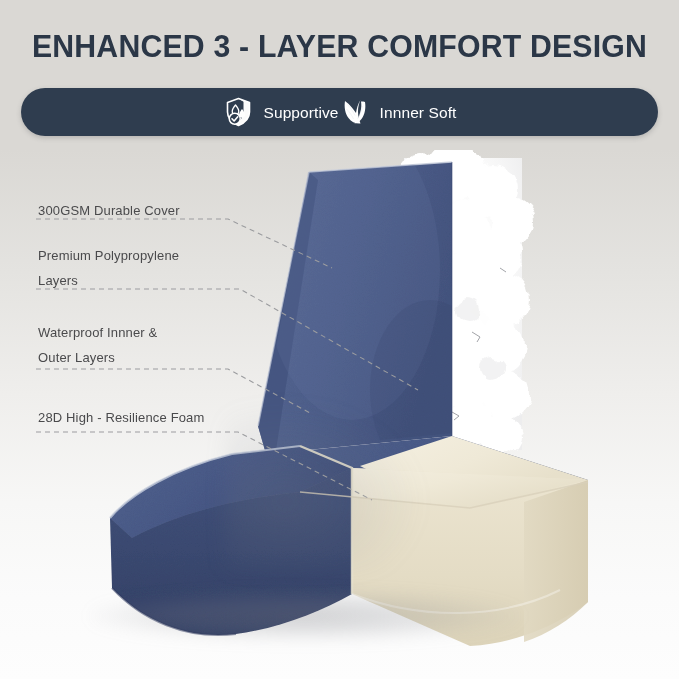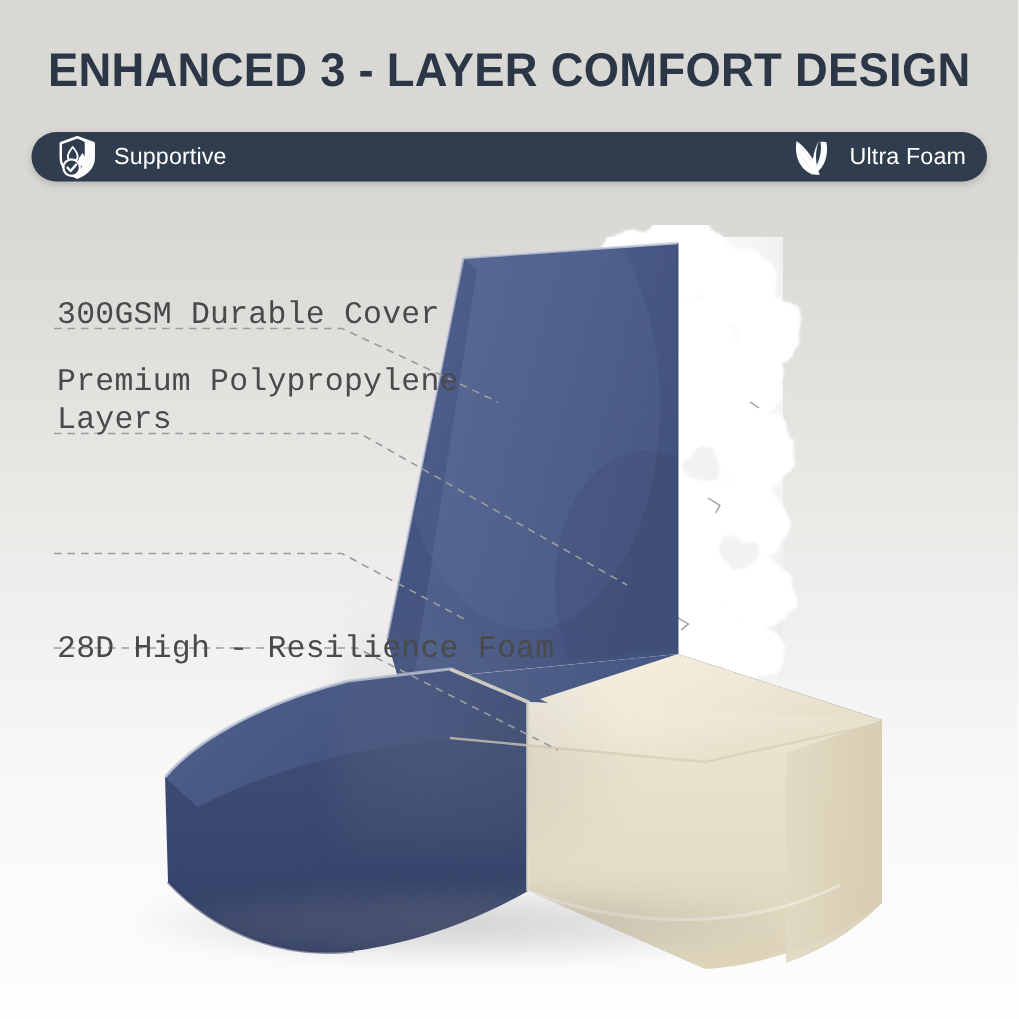--- a/index.html
+++ b/index.html
@@ -44,27 +44,27 @@
     transform: scaleX(0.96);
     white-space: nowrap;
   }
 
   
   #feature-bar {
     position: absolute;
     left: 21px;
     top: 88px;
     width: 637px;
-    height: 33px;
+    height: 48px;
     background: #2f3d4f;
     border-radius: 25px;
     box-shadow: 0 2px 5px rgba(90,90,95,0.28);
     display: flex;
     align-items: center;
-    justify-content: space-between;
+    justify-content: center;
     box-sizing: border-box;
     padding: 0 14px;
   }
   .feature {
     display: flex;
     align-items: center;
     gap: 9px;
   }
   .feature-icon {
     width: 32px;
@@ -112,25 +112,25 @@
     background: radial-gradient(ellipse at 30% 60%,
         rgba(120,124,132,0.22) 0%,
         rgba(140,144,152,0.0) 70%);
     filter: blur(10px);
   }
 
   
   .callout {
     position: absolute;
     color: #4a4a4c;
-    font-size: 21px;
+    font-size: 13px;
     line-height: 25px;
     letter-spacing: 0.15px;
     white-space: pre-line;
-    font-family: Liberation Mono, monospace;
+    font-family: Liberation Sans, sans-serif;
   }
   svg.leaders {
     position: absolute;
     left: 0;
     top: 0;
     width: 679px;
     height: 679px;
     pointer-events: none;
   }
 </style>
@@ -160,21 +160,21 @@
     <div class="feature">
       <span class="feature-icon">
         <svg viewBox="0 0 64 64" width="32" height="32" aria-hidden="true">
           <path d="M12 10 C10 22 12 35 19 44 C25 52 34 56 43 55 C40 47 38 40 38 31 C38 22 40 14 43 8 C38 16 35 25 34 34 C29 27 23 18 12 10 Z" fill="#ffffff"></path>
           <path d="M52 12 C54 24 52 37 45 46 C41 51 36 54 31 55 C37 48 41 40 43 31 C45 23 45 17 44 11 C47 11 50 11 52 12 Z" fill="#ffffff"></path>
           <path d="M17 17 C23 24 28 31 32 39" fill="none" stroke="#dfe2e8" stroke-width="1.1" opacity="0.75"></path>
           <path d="M15 26 C21 32 26 39 29 46" fill="none" stroke="#dfe2e8" stroke-width="1.1" opacity="0.75"></path>
           <path d="M47 20 C45 29 42 38 37 46" fill="none" stroke="#dfe2e8" stroke-width="1.1" opacity="0.75"></path>
         </svg>
       </span>
-      <span class="feature-label">Ultra Foam</span>
+      <span class="feature-label">Innner Soft</span>
     </div>
 
   </div>
 
   <div id="product">
     <div class="backrest-shadow"></div>
     <div class="floor-shadow"></div>
 
     <svg viewBox="0 0 679 529" width="679" height="529">
       <defs>
@@ -339,16 +339,18 @@
       <path d="M36,369 L228,369 L312,414"></path>
       <path d="M36,432 L238,432 L372,500"></path>
     </g>
   </svg>
 
   <div class="callout" style="left:38px; top:198px;">300GSM Durable Cover</div>
 
   <div class="callout" style="left:38px; top:243px;">Premium Polypropylene
 Layers</div>
 
-
-  <div class="callout" style="left:38px; top:421px;">28D High - Resilience Foam</div>
+  <div class="callout" style="left:38px; top:320px;">Waterproof Innner &amp;
+Outer Layers</div>
+
+  <div class="callout" style="left:38px; top:405px;">28D High - Resilience Foam</div>
 
 </div>
 
 </body></html>

